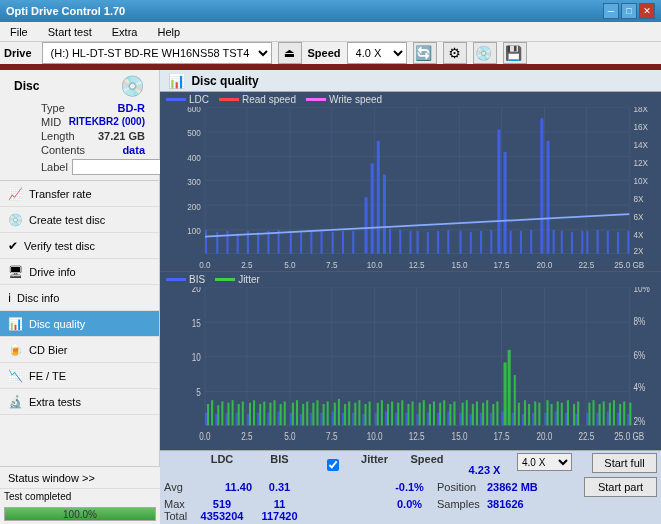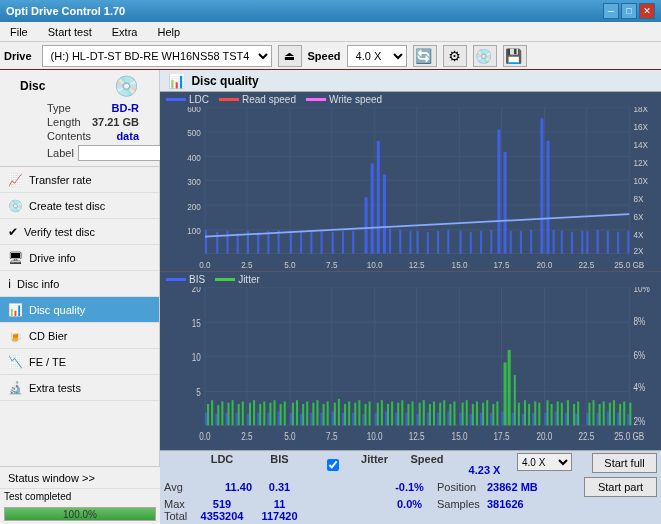--- a/index.html
+++ b/index.html
@@ -44,21 +44,21 @@
       font-size: 11px;
       cursor: pointer;
     }
 
     
     .drive-toolbar {
       background: #f0f0f0;
       height: 28px;
       display: flex;
       align-items: center;
-      border-bottom: 1px solid #7f1d1d;
+      border-bottom: 6px solid #7f1d1d;
       padding: 0 4px;
       gap: 6px;
     }
     .drive-label { font-size: 11px; font-weight: bold; margin-right: 4px; }
     .drive-select {
       height: 22px;
       font-size: 11px;
       border: 1px solid #aaa;
       background: white;
       padding: 0 4px;
@@ -100,21 +100,21 @@
     .left-panel {
       width: 160px;
       background: #f0f0f0;
       border-right: 1px solid #ccc;
       display: flex;
       flex-direction: column;
     }
 
     
     .disc-section {
-      padding: 4px 20px;
+      padding: 4px 14px;
       border-bottom: 1px solid #ccc;
     }
     .disc-header {
       display: flex;
       align-items: center;
       justify-content: space-between;
       margin-bottom: 4px;
     }
     .disc-title { font-size: 12px; font-weight: bold; }
     .disc-icon { font-size: 20px; color: #555; }
@@ -271,20 +271,24 @@
   <div class="left-panel" style="position:relative;">
 
     <div class="disc-section">
       <div class="disc-header">
         <span class="disc-title">Disc</span>
         <span class="disc-icon">💿</span>
       </div>
       <div class="disc-field">
         <span class="disc-field-label">Type</span>
         <span class="disc-field-value">BD-R</span>
+      </div>
+      <div class="disc-field">
+        <span class="disc-field-label">MID</span>
+        <span class="disc-field-value" style="font-size:10px;">RITEKBR2 (000)</span>
       </div>
       <div class="disc-field">
         <span class="disc-field-label">Length</span>
         <span class="disc-field-value normal">37.21 GB</span>
       </div>
       <div class="disc-field">
         <span class="disc-field-label">Contents</span>
         <span class="disc-field-value">data</span>
       </div>
       <div class="label-row">

